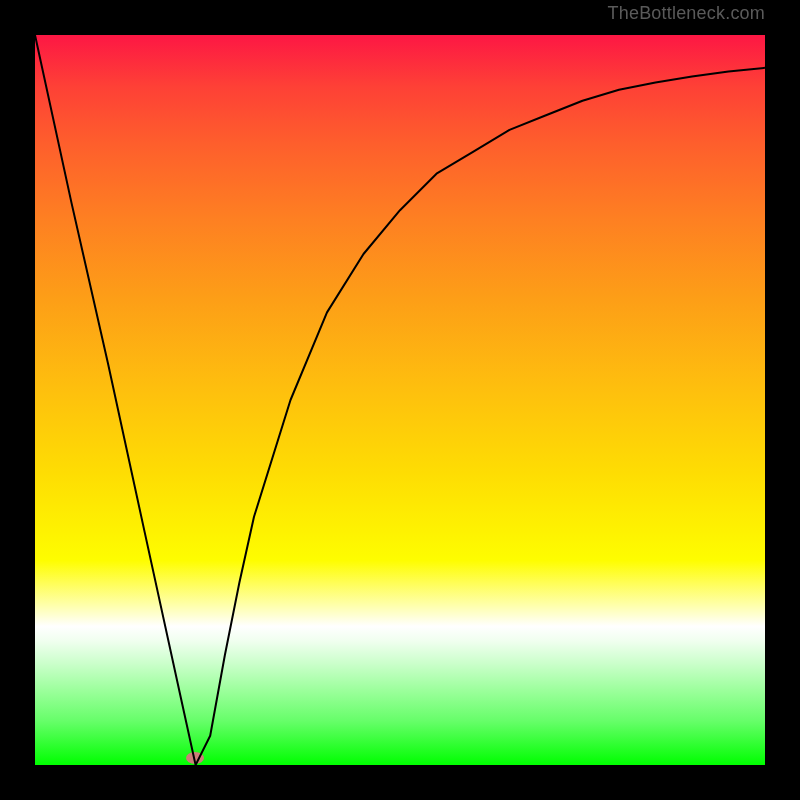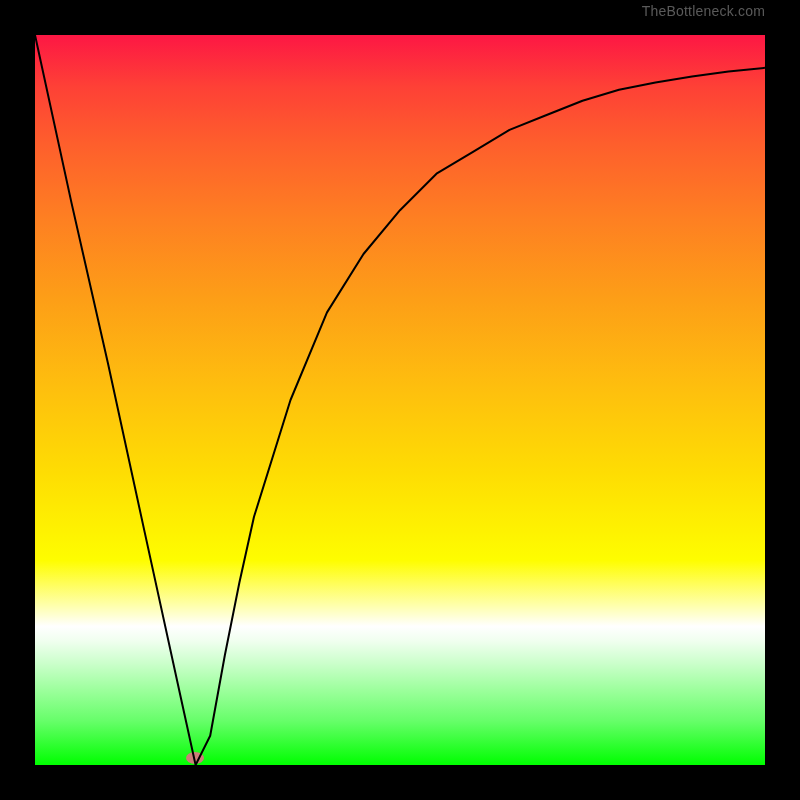--- a/index.html
+++ b/index.html
@@ -41,21 +41,21 @@
       #99ff99 90%,
       #66fe69 94%,
       #00ff00 100%
     );
   }
   .watermark {
     position: absolute;
     top: 3px;
     right: 35px;
     color: #5a5a5a;
-    font-size: 14px;
+    font-size: 18px;
     font-weight: 400;
     letter-spacing: 0.2px;
     user-select: none;
   }
   .dot {
     position: absolute;
     width: 18px;
     height: 12px;
     border-radius: 50%;
     background: #cd7e79;

